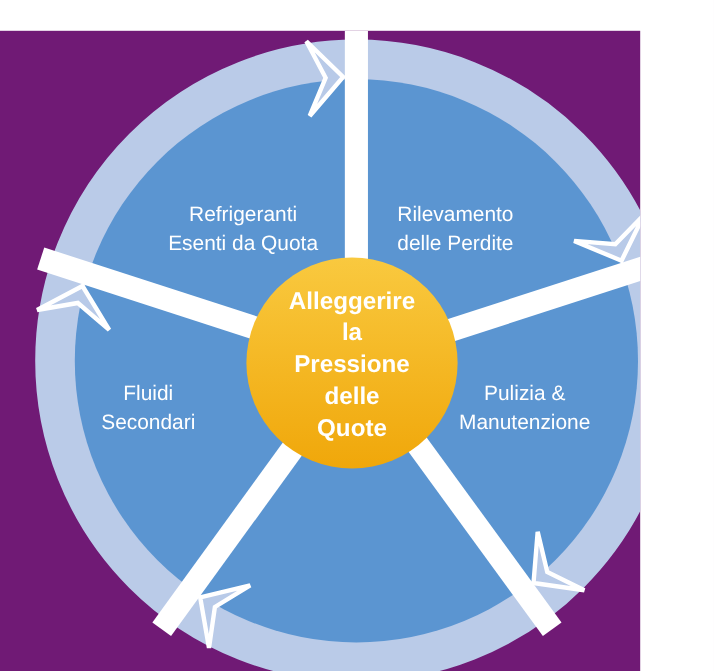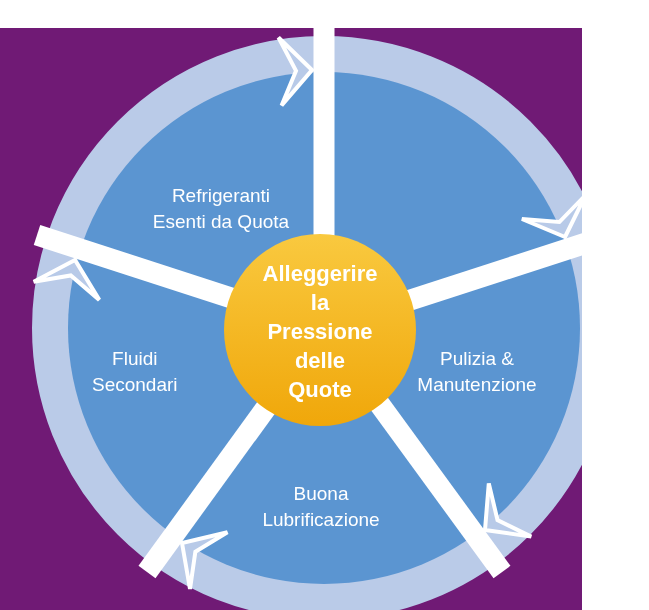--- a/index.html
+++ b/index.html
@@ -72,26 +72,26 @@
       <path class="arrow-head" d="M 0 0 L -32 -34 L -16 0 L -32 34 Z" transform="translate(182,515) rotate(213.4)" fill="#B8CAE8"></path>
       <path class="arrow-head" d="M 0 0 L -32 -34 L -16 0 L -32 34 Z" transform="translate(75,232) rotate(-74.6)" fill="#B8CAE8"></path>
     </g>
 
     <circle cx="320" cy="302" r="96" fill="url(#centerGrad)"></circle>
   </svg>
 
   <div class="label" style="left:221px; top:181px;">Refrigeranti
 Esenti da Quota</div>
 
+  <div class="label" style="left:414px; top:181px;">Rilevamento
+delle Perdite</div>
 
   <div class="label" style="left:477px; top:344px;">Pulizia &amp;
 Manutenzione</div>
 
-  <div class="label" style="left:321px; top:479px;">Buona
-Lubrificazione</div>
 
   <div class="label left-align" style="left:92px; top:344px;">Fluidi
 Secondari</div>
 
   <div class="label center-label" style="left:320px; top:303px;">Alleggerire
 la
 Pressione
 delle
 Quote</div>
 

